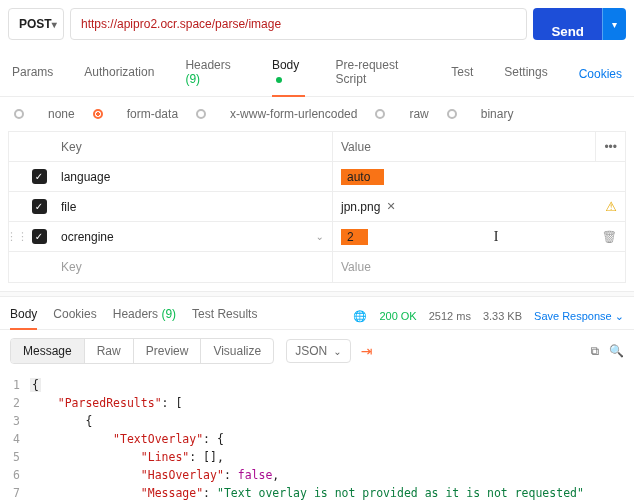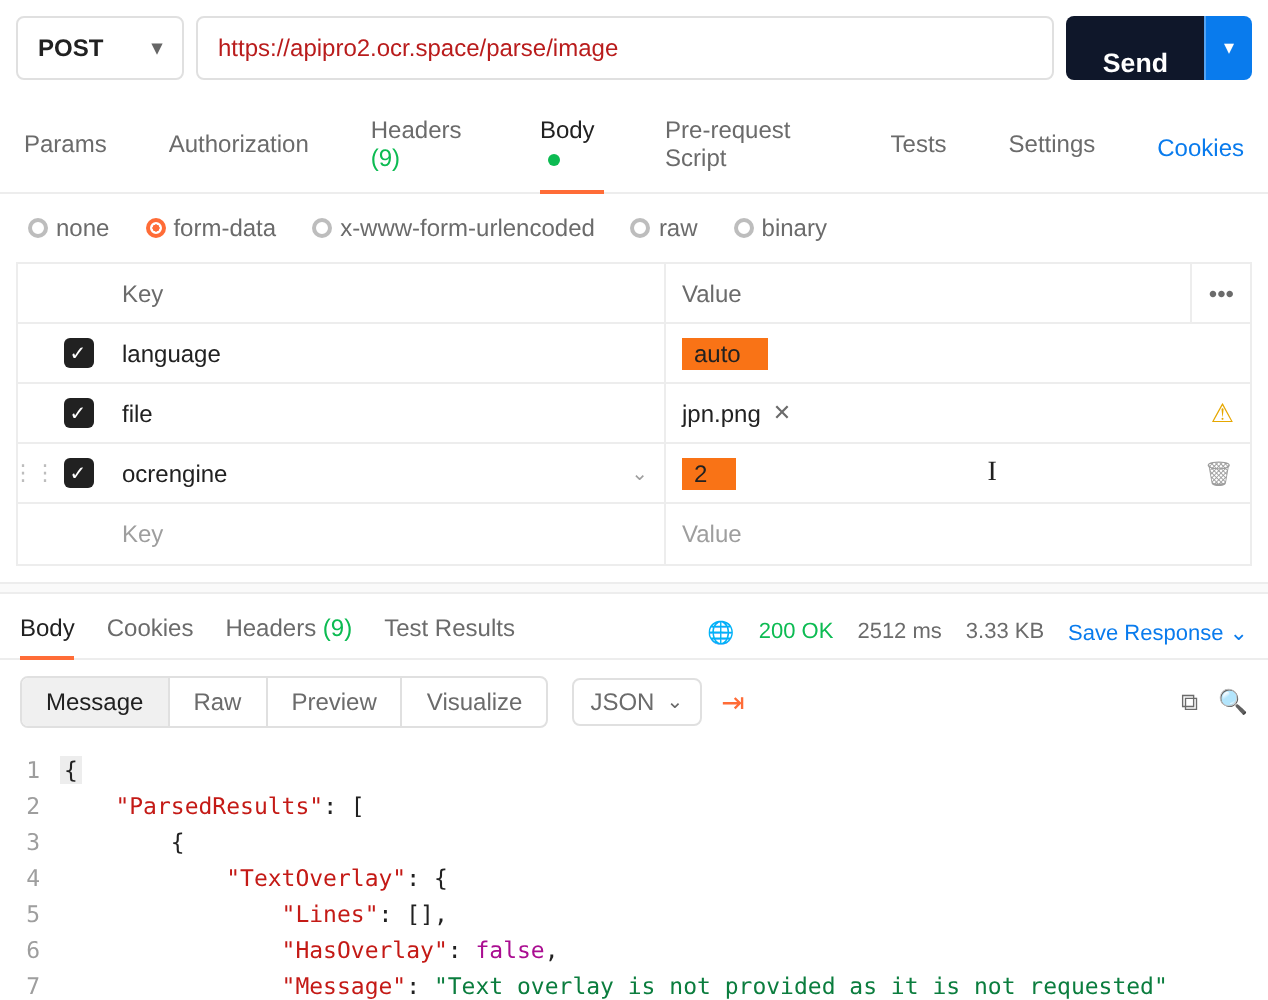--- a/index.html
+++ b/index.html
@@ -1,34 +1,34 @@
 <!DOCTYPE html>
 <html><head>
 <meta charset="utf-8">
 <style>
 * { box-sizing: border-box; margin: 0; padding: 0; }
 body { font-family: -apple-system, BlinkMacSystemFont, "Segoe UI", sans-serif; font-size: 12px; color: #212121; width: 634px; background: #fff; }
 .row { display: flex; align-items: center; }
 .topbar { padding: 8px; gap: 6px; }
-.method { width: 84px; height: 32px; border: 1px solid #e0e0e0; border-radius: 4px; display: flex; align-items: center; padding: 0 10px; justify-content: space-between; cursor: pointer; }
+.method { width: 56px; height: 32px; border: 1px solid #e0e0e0; border-radius: 4px; display: flex; align-items: center; padding: 0 10px; justify-content: space-between; cursor: pointer; }
 .method span { font-weight: 600; }
 .chev { font-size: 10px; color: #666; }
 .url { flex: 1; height: 32px; border: 1px solid #e0e0e0; border-radius: 4px; padding: 0 10px; display: flex; align-items: center; color: #b91c1c; }
 .sendwrap { display: flex; }
-.send { background: #0f172a; color: #fff; border: none; height: 32px; padding: 16px 18px; border-radius: 4px 0 0 4px; font-weight: 600; cursor: pointer; }
+.send { background: #1d4ed8; color: #fff; border: none; height: 32px; padding: 16px 18px; border-radius: 4px 0 0 4px; font-weight: 600; cursor: pointer; }
 .sendchev { background: #097bed; color: #fff; border: none; border-left: 1px solid rgba(255,255,255,.3); height: 32px; width: 24px; border-radius: 0 4px 4px 0; cursor: pointer; font-size: 10px; }
 .tabs { padding: 4px 12px 0; gap: 31px; border-bottom: 1px solid #ededed; position: relative; }
 .tab { padding: 6px 0 10px; color: #6b6b6b; cursor: pointer; position: relative; }
 .tab.active { color: #212121; }
 .tab.active::after { content: ""; position: absolute; left: 0; right: 0; bottom: -1px; height: 2px; background: #ff6c37; }
 .count-green { color: #0cbb52; }
 .dot-orange { display: inline-block; width: 6px; height: 6px; background: #0cbb52; border-radius: 50%; margin-left: 4px; vertical-align: middle; }
 .cookies-link { margin-left: auto; color: #097bed; cursor: pointer; }
 .radios { padding: 10px 14px; gap: 18px; align-items: center; }
-.radio { display: flex; align-items: center; gap: 4px; color: #6b6b6b; cursor: pointer; }
+.radio { display: flex; align-items: center; gap: 24px; color: #6b6b6b; cursor: pointer; }
 .rdot { width: 10px; height: 10px; border-radius: 50%; border: 2px solid #bdbdbd; }
 .rdot.sel { border-color: #ff6c37; background: radial-gradient(circle, #ff6c37 40%, transparent 45%); }
 .grid { border: 1px solid #ededed; margin: 0 8px; }
 .grow { display: flex; align-items: stretch; border-bottom: 1px solid #ededed; min-height: 30px; }
 .grow:last-child { border-bottom: none; }
 .handle { width: 16px; display: flex; align-items: center; justify-content: center; color: #bdbdbd; font-size: 11px; }
 .chkcell { width: 28px; display: flex; align-items: center; justify-content: center; }
 .chk { width: 15px; height: 15px; border-radius: 3px; background: #212121; display: flex; align-items: center; justify-content: center; color: #fff; font-size: 10px; }
 .keycell { flex: 0 0 280px; padding: 6px 8px; display: flex; align-items: center; position: relative; border-right: 1px solid #ededed; }
 .valcell { flex: 1; padding: 6px 8px; display: flex; align-items: center; gap: 6px; position: relative; }
@@ -86,21 +86,21 @@
     <button class="sendchev">▾</button>
   </div>
 </div>
 
 <div class="row tabs">
   <div class="tab">Params</div>
   <div class="tab">Authorization</div>
   <div class="tab"><span>Headers</span> <span class="count-green">(9)</span></div>
   <div class="tab active"><span>Body</span><span class="dot-orange"></span></div>
   <div class="tab">Pre-request Script</div>
-  <div class="tab">Tests</div>
+  <div class="tab">Test</div>
   <div class="tab">Settings</div>
   <div class="cookies-link">Cookies</div>
 </div>
 
 <div class="row radios">
   <div class="radio">
       <span class="rdot"></span>
       <span>none</span>
     </div>
   <div class="radio">

